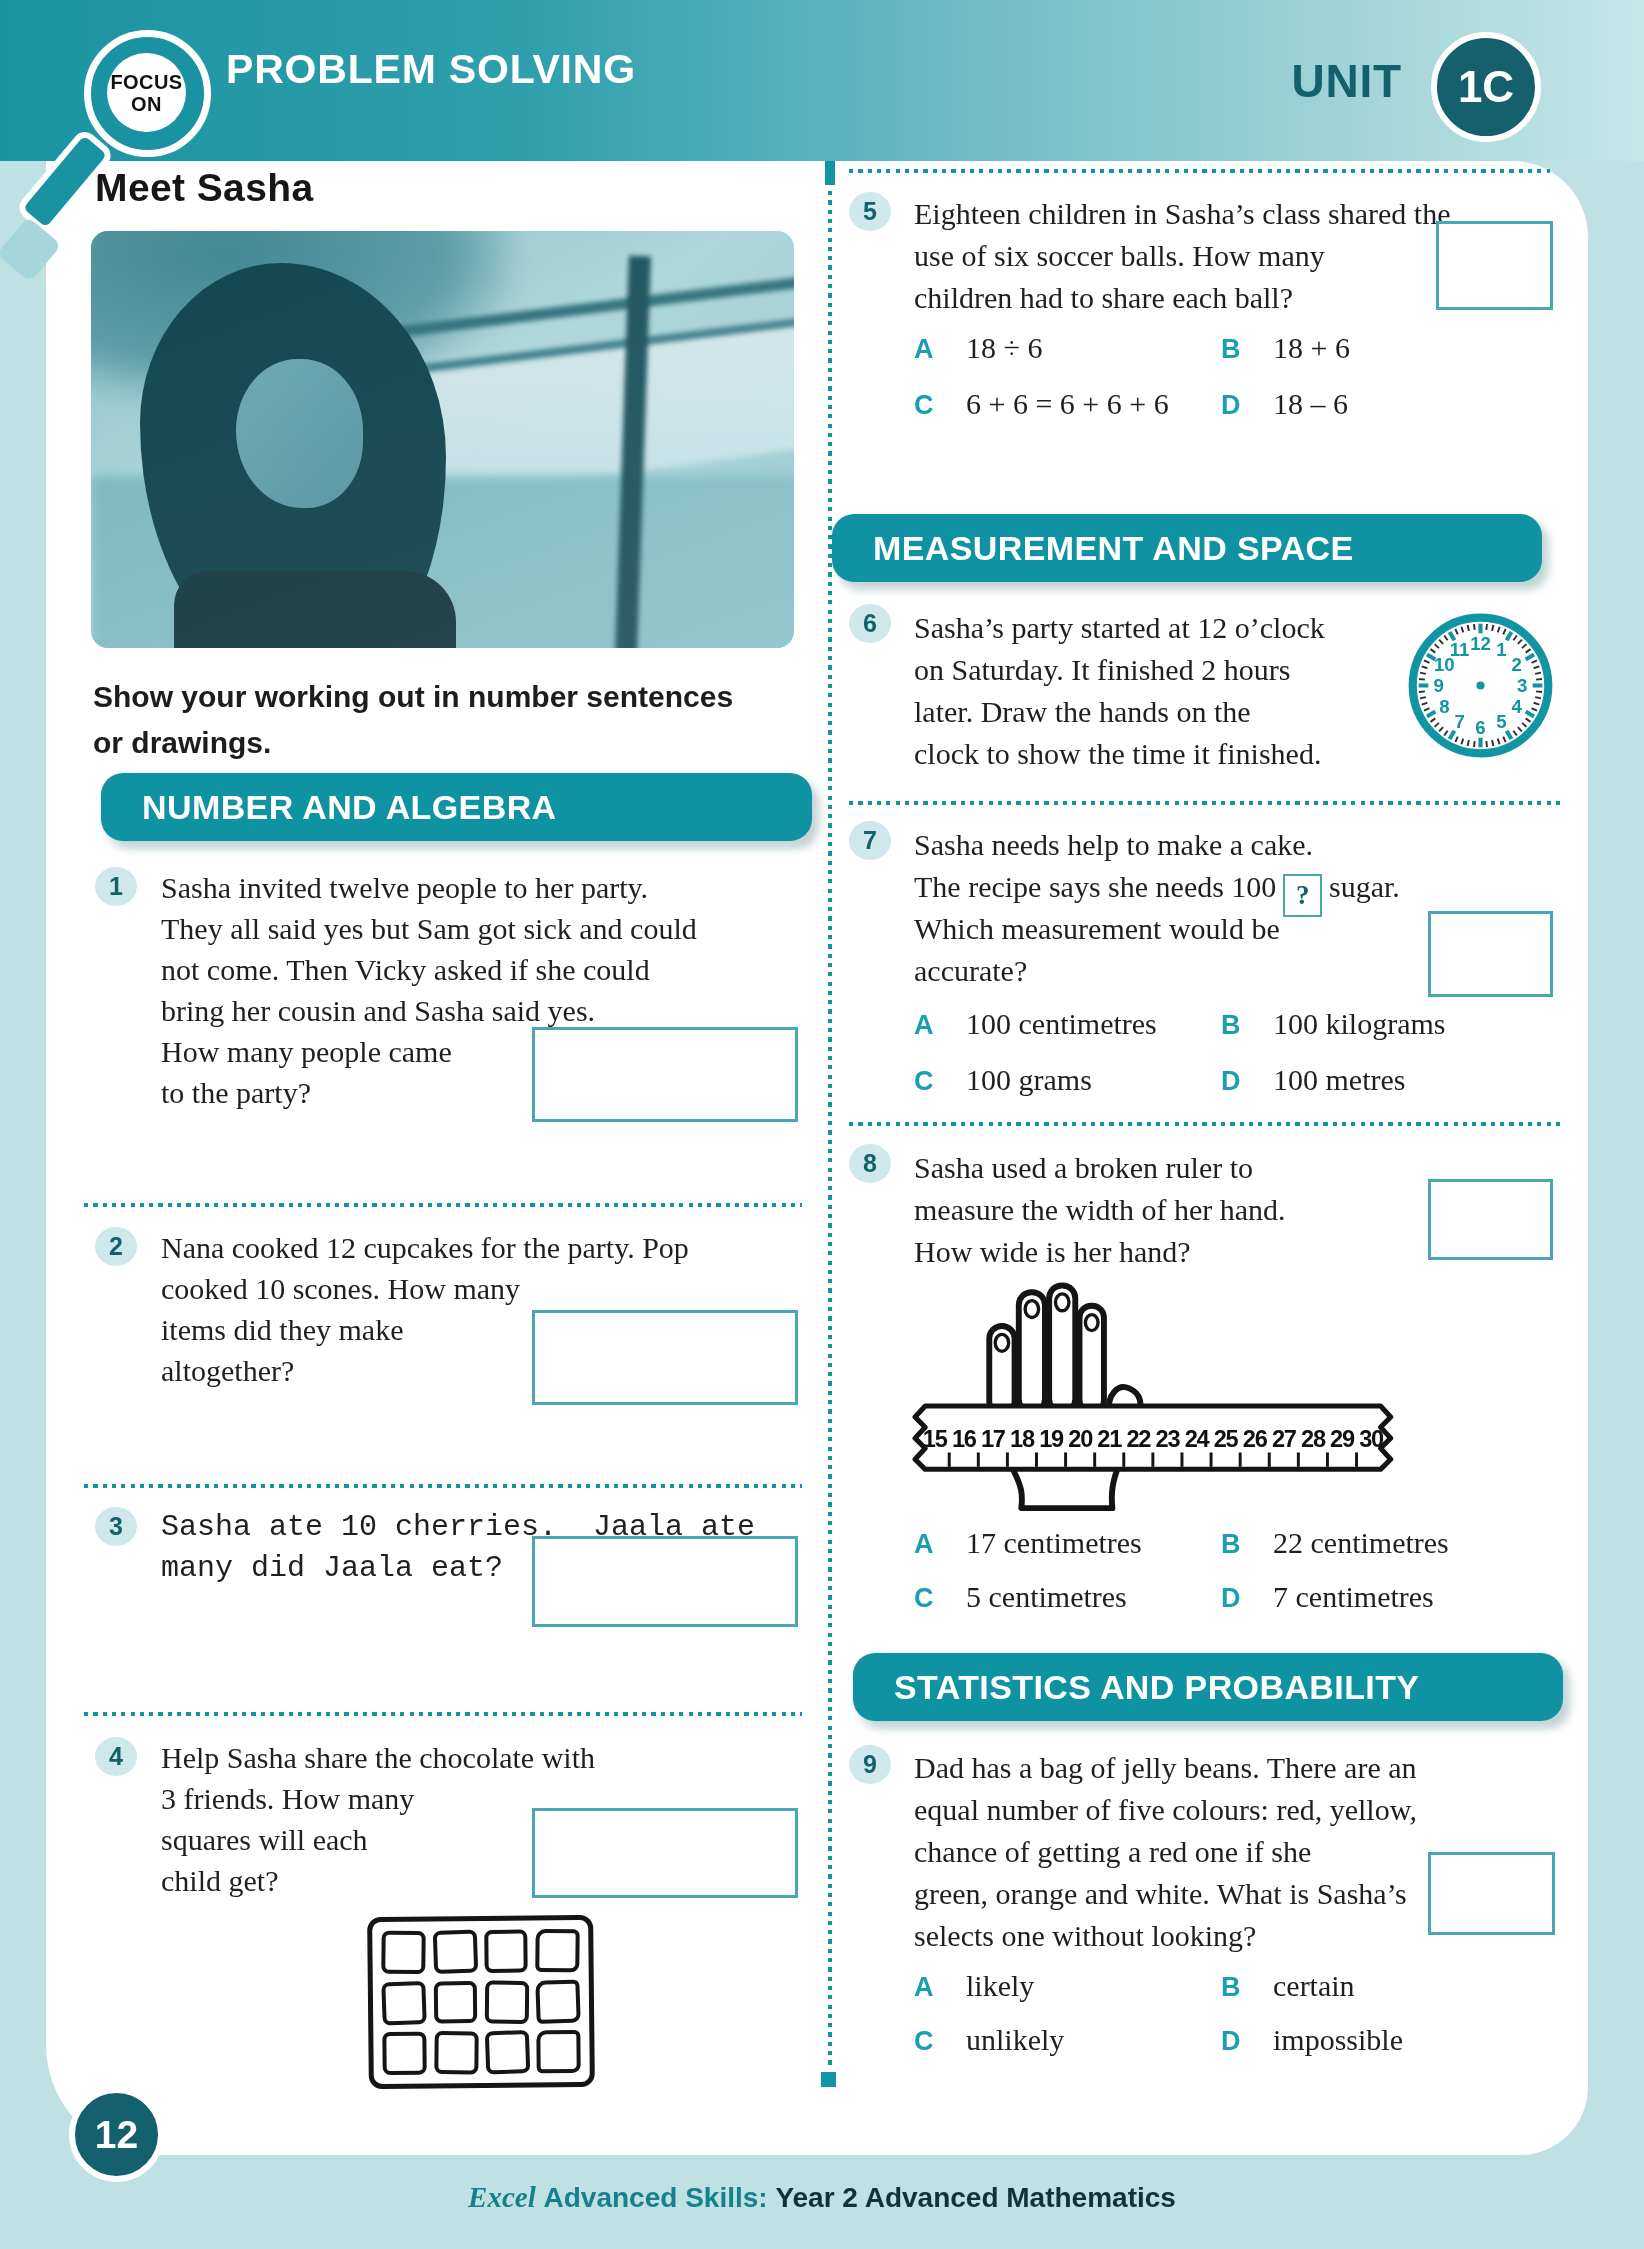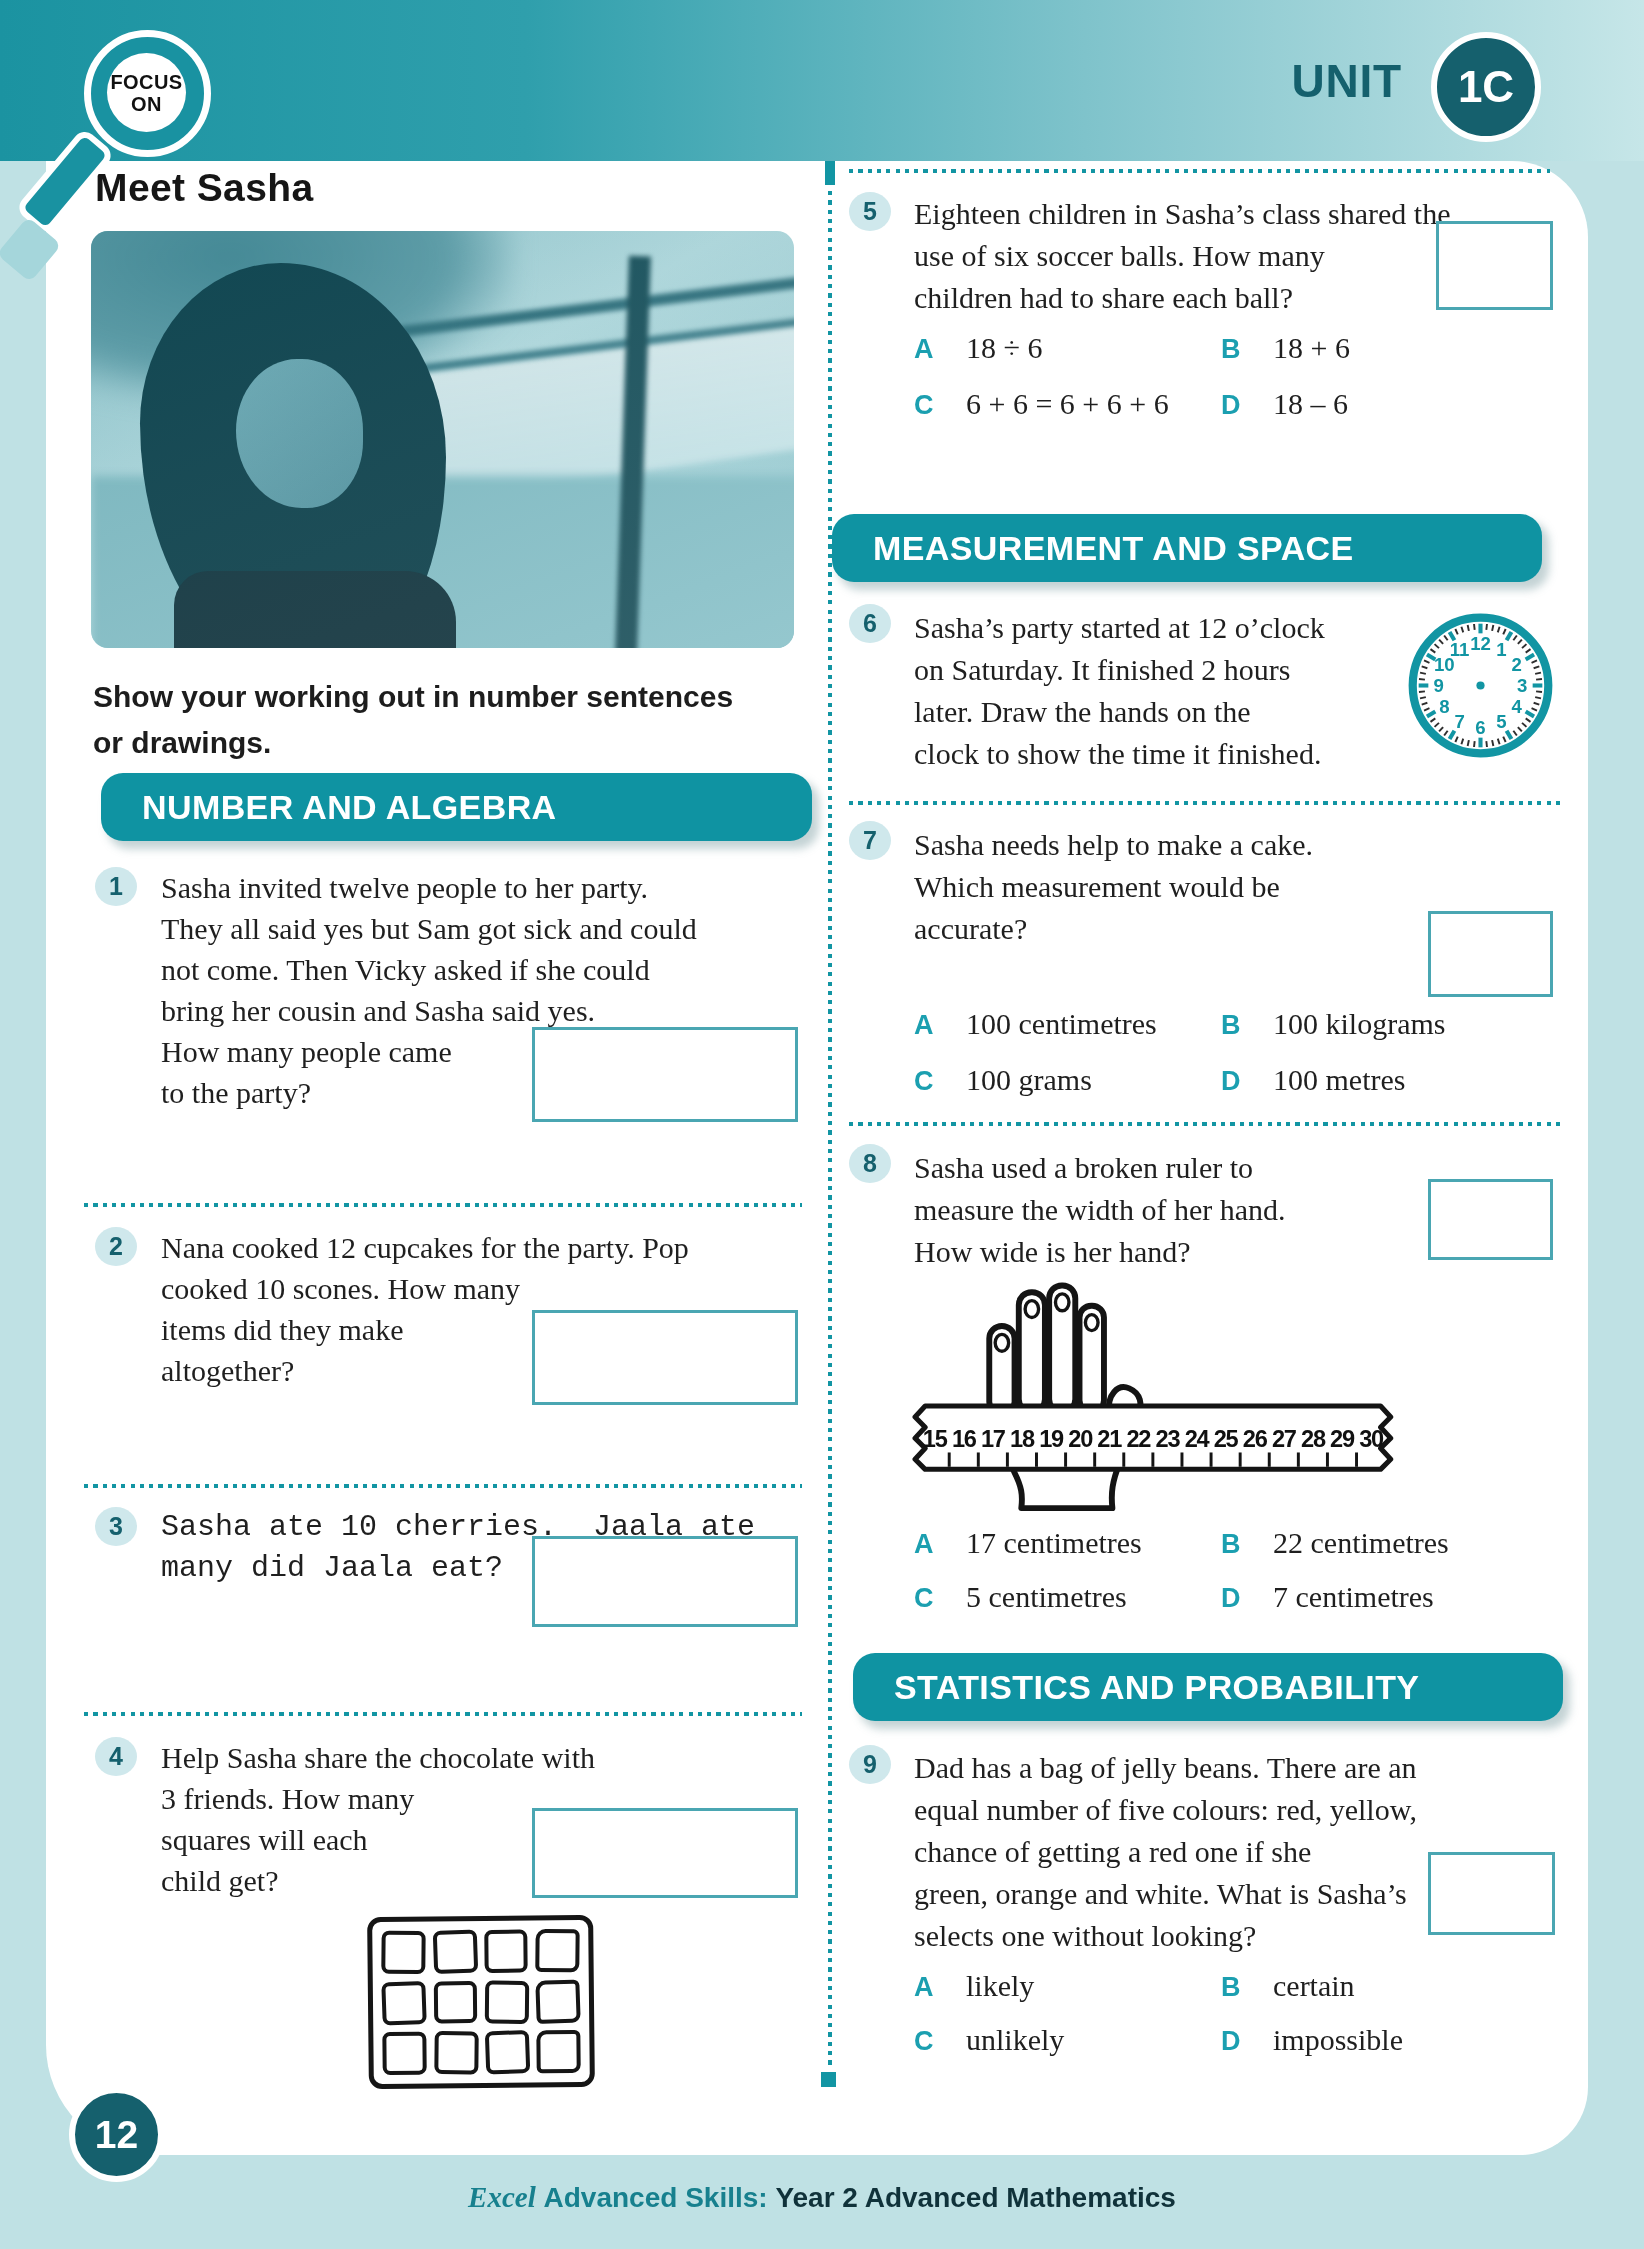--- a/index.html
+++ b/index.html
@@ -90,20 +90,21 @@
   #footer-text .brand{font:700 italic 29px "Liberation Serif",serif;color:#17808e;}
   #footer-text .series{color:#17808e;font-weight:800;}
   #footer-text .title2{color:#10323a;font-weight:800;}
 </style>
 </head>
 <body>
 
 <div id="page">
 
   <div id="header">
+    <div id="header-title">PROBLEM SOLVING</div>
     <div id="unit-label">UNIT</div>
   </div>
   <div id="handle-bar"></div>
   <div id="handle-tip"></div>
   <div id="badge">
     <div id="badge-inner">
       <span>FOCUS</span>
       <span>ON</span>
     </div>
   </div>
@@ -301,20 +302,21 @@
       <text x="71.99999999999997" y="51.50257738807145" text-anchor="middle" dy=".36em" fill="#1295a3" font-family="&quot;Liberation Sans&quot;,sans-serif" font-weight="700" font-size="25">11</text>
       <text x="99.99999999999999" y="44" text-anchor="middle" dy=".36em" fill="#1295a3" font-family="&quot;Liberation Sans&quot;,sans-serif" font-weight="700" font-size="25">12</text>
       <circle cx="100" cy="100" r="5.5" fill="#1295a3"></circle>
     </svg>
 
   <div class="dotline" style="left:849px;top:801px;width:714px;"></div>
 
   <div class="qnum" style="left:849px;top:821px;">7</div>
   <div class="qtext lh50" style="left:914px;top:824px;">
     <div>Sasha needs help to make a cake.</div>
+    <div><span>The recipe says she needs 100</span><span class="qbox">?</span><span>sugar.</span></div>
     <div>Which measurement would be</div>
     <div>accurate?</div>
   </div>
   <div class="ansbox" style="left:1428px;top:911px;width:125px;height:86px;"></div>
   <div class="option" style="left:914px;top:1007px;">
     <span class="opt-letter">A</span>
     <span>100 centimetres</span>
     </div>
   <div class="option" style="left:1221px;top:1007px;">
     <span class="opt-letter">B</span>

